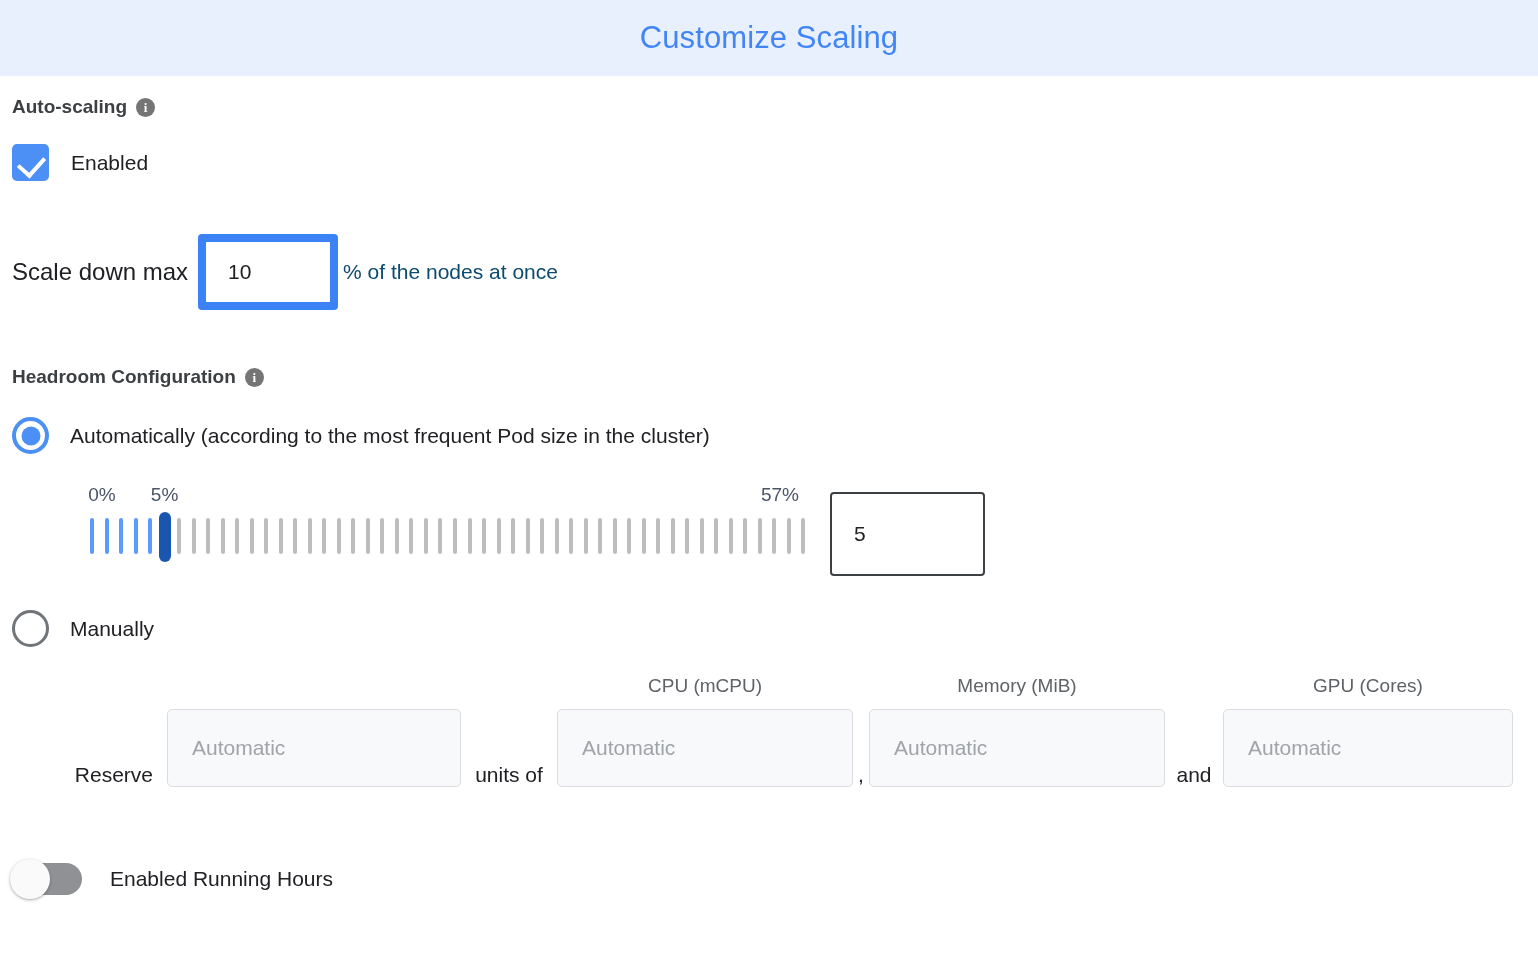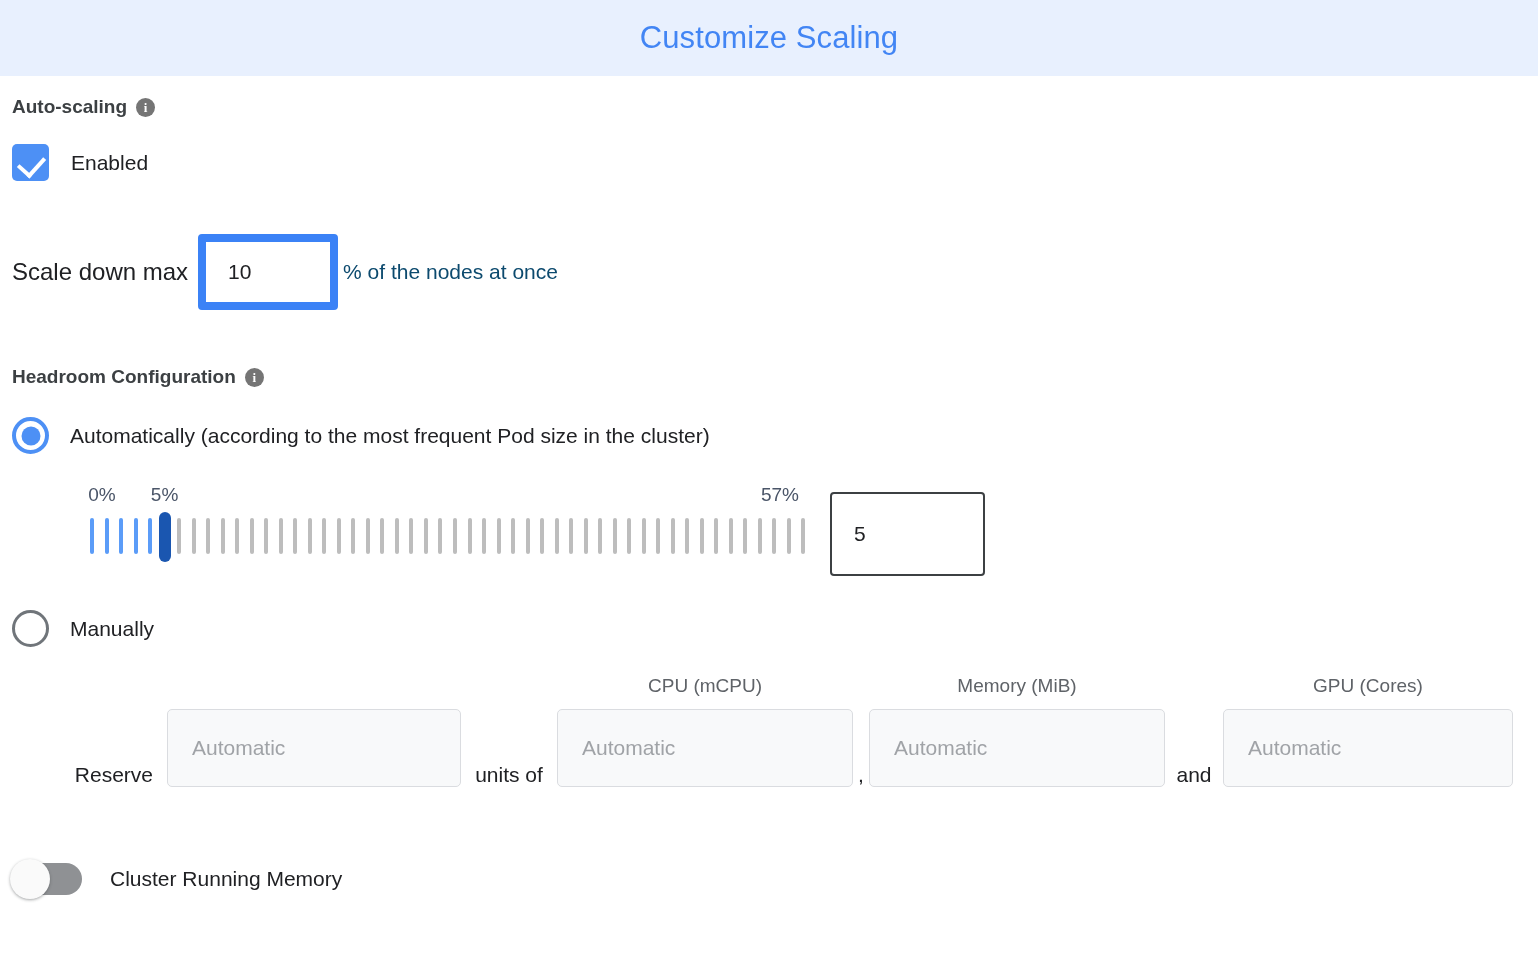--- a/index.html
+++ b/index.html
@@ -425,16 +425,16 @@
     <span class="conj units">units of</span>
     <input class="text-input w2" type="text" placeholder="Automatic" style="">
     <span class="conj comma">,</span>
     <input class="text-input w3" type="text" placeholder="Automatic" style="">
     <span class="conj and">and</span>
     <input class="text-input w4" type="text" placeholder="Automatic" style="">
   </div>
 
   <div class="toggle-row">
     <span class="toggle"></span>
-    <span class="toggle-label">Cluster Running Memory</span>
+    <span class="toggle-label">Enabled Running Hours</span>
   </div>
 
 </div>
 
 </body></html>

